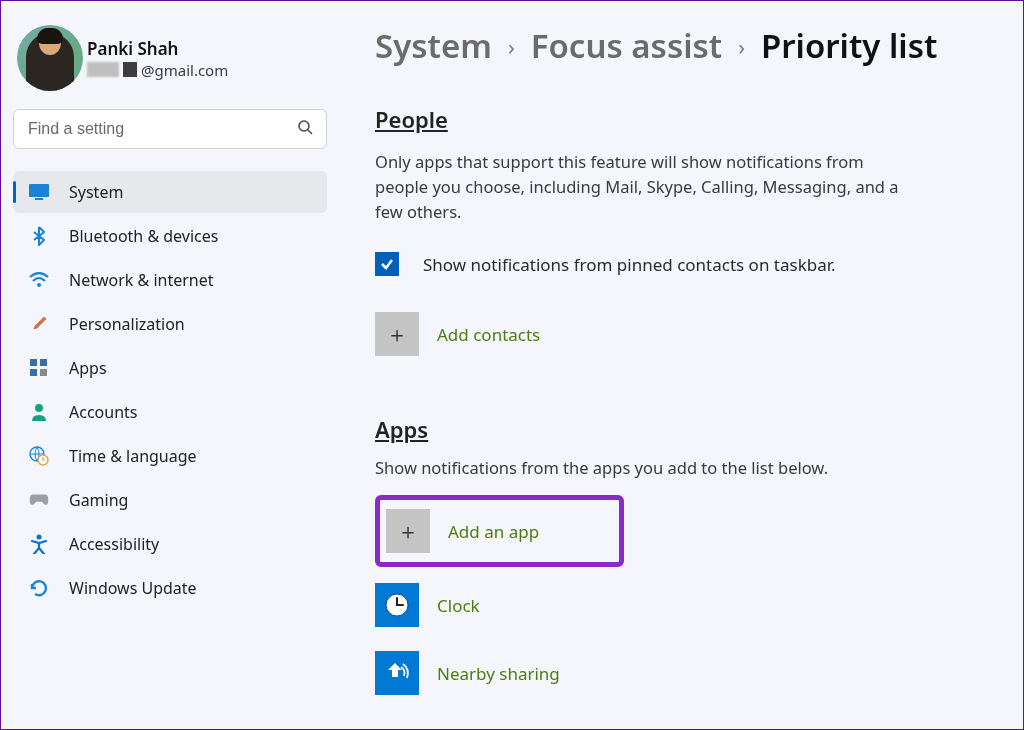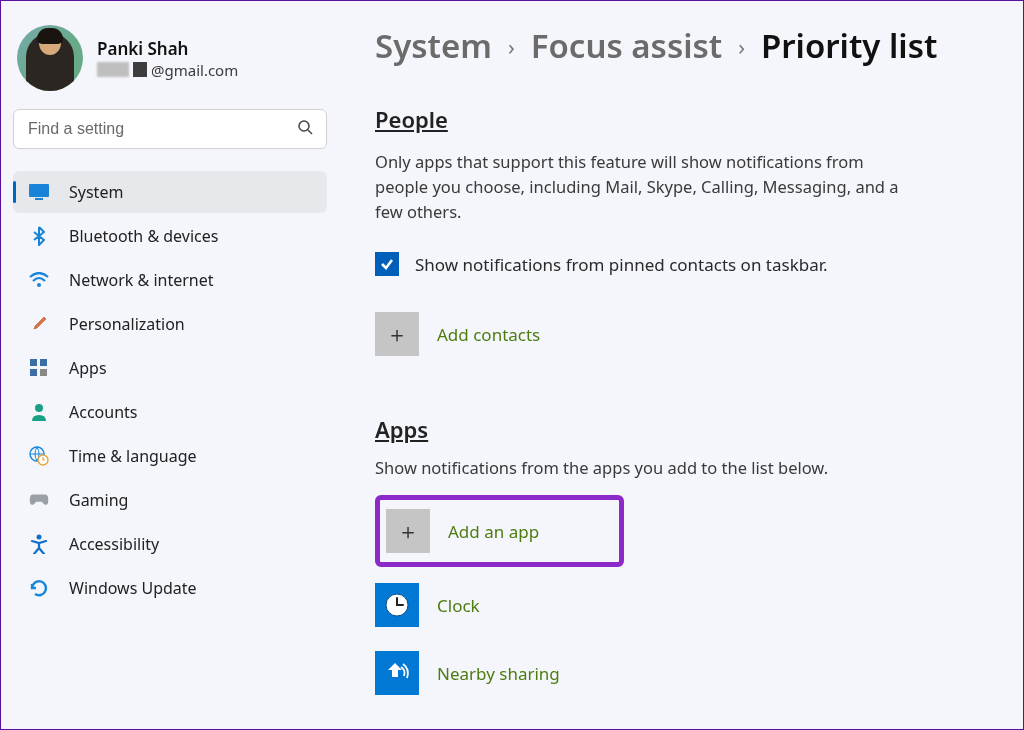--- a/index.html
+++ b/index.html
@@ -18,21 +18,21 @@
   }
   
   .sidebar {
     width: 340px;
     padding: 14px 10px 0 8px;
     flex-shrink: 0;
   }
   .profile {
     display: flex;
     align-items: center;
-    gap: 14px;
+    gap: 4px;
     padding: 10px 8px 18px 8px;
   }
   .avatar {
     width: 66px;
     height: 66px;
     border-radius: 50%;
     overflow: hidden;
     background: linear-gradient(135deg,#7aa 0%,#6a8 60%);
     position: relative;
     flex-shrink: 0;
@@ -187,21 +187,21 @@
   .section-p {
     font-size: 16.5px;
     line-height: 1.5;
     color: #3a3a3a;
     margin-top: 16px;
     max-width: 540px;
   }
   .checkbox-row {
     display: flex;
     align-items: center;
-    gap: 16px;
+    gap: 24px;
     margin-top: 28px;
   }
   .checkbox {
     width: 24px;
     height: 24px;
     background: #005fb8;
     display: flex;
     align-items: center;
     justify-content: center;
   }

